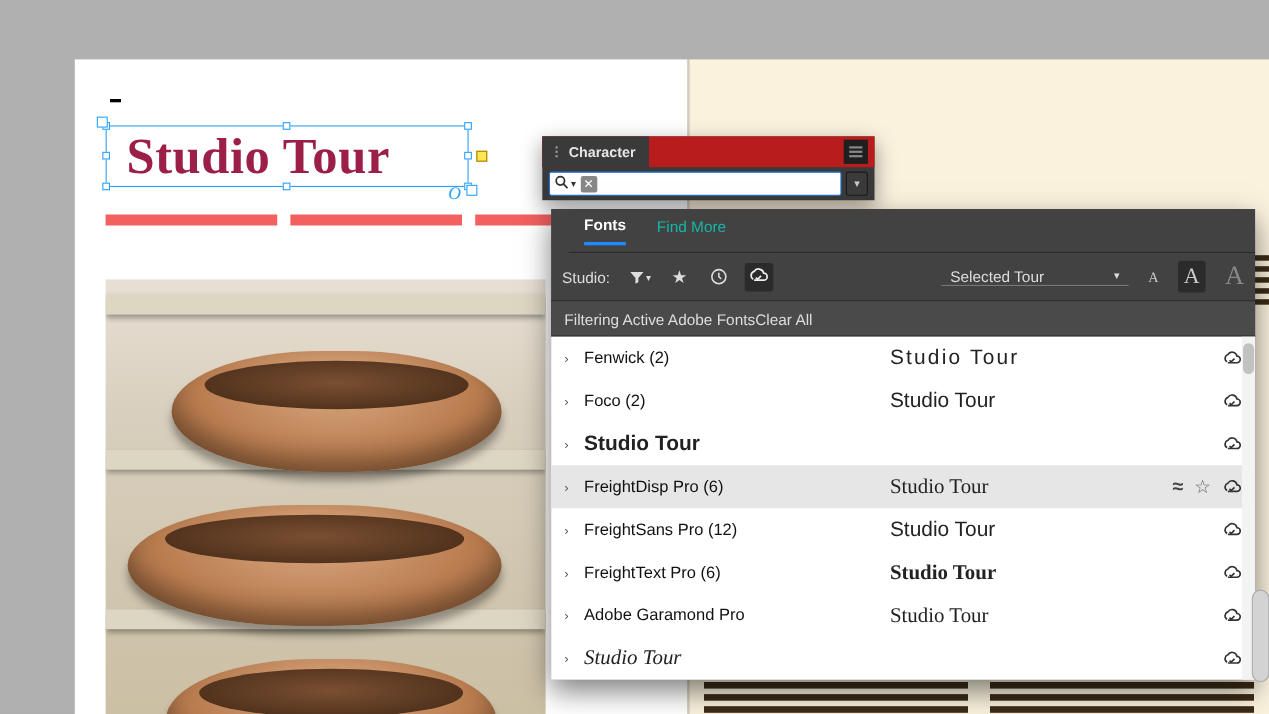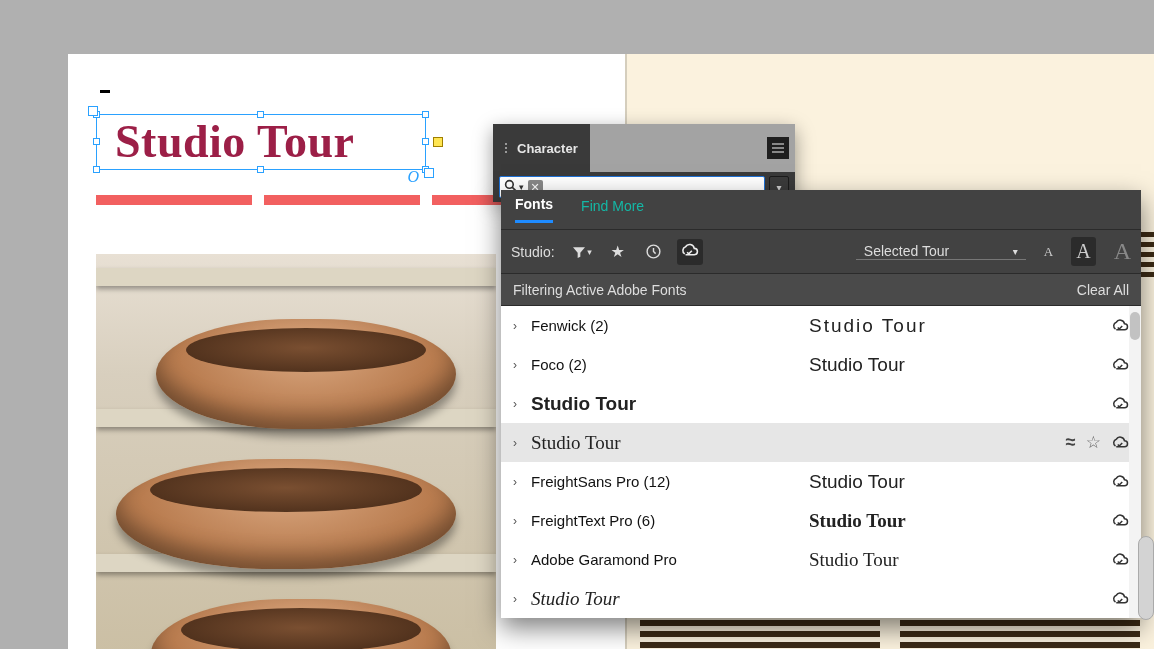--- a/index.html
+++ b/index.html
@@ -110,22 +110,22 @@
     position:absolute;
     left:493px; top:124px;
     width:302px;
     background:#3a3a3a;
     color:#ddd;
     font-size:13px;
     box-shadow:0 6px 18px rgba(0,0,0,0.4);
     z-index:20;
   }
   .panel-header {
-    display:flex; align-items:center; height:48px;
-    background:#a3a3a3;
+    display:flex; align-items:center; height:28px;
+    background:#b91c1c;
     justify-content:center;
   }
   .panel-tab {
     display:flex;align-items:center;gap:6px;
     padding:0 12px; height:100%;
     background:#3a3a3a;
     font-weight:600;
     color:#e6e6e6;
   }
   .grip { display:flex;flex-direction:column;gap:2px;margin-right:4px;}
@@ -149,39 +149,39 @@
   .font-panel{
     position:absolute;
     left:501px; top:190px;
     width:640px;
     background:#424242;
     color:#ddd;
     box-shadow:0 10px 24px rgba(0,0,0,0.5);
     z-index:21;
     font-size:14px;
   }
-  .fp-tabs{display:flex;align-items:center;height:40px;gap:28px;padding:0 14px;border-bottom:1px solid #2b2b2b;}
+  .fp-tabs{display:flex;align-items:center;height:40px;gap:28px;padding:0 14px;border-bottom:1px solid #2b2b2b;margin-left:16px;}
   .fp-tab{color:#14b8a6;padding-bottom:8px;}
   .fp-tab.active{color:#fff;border-bottom:3px solid #1e8bff;font-weight:600;}
   .fp-filters{
     display:flex;align-items:center;height:44px;padding:0 10px;gap:10px;border-bottom:1px solid #2b2b2b;
   }
   .fp-filters .lbl{margin-right:4px;}
   .flt-ico{width:26px;height:26px;display:flex;align-items:center;justify-content:center;color:#ddd;border-radius:3px; font-size:16px;}
   .flt-ico.active{ background:#2b2b2b;}
   .fp-filters .spacer{flex:1;}
   .sel-text{
     display:flex;align-items:center;gap:26px;color:#ddd;padding:0 8px;border-bottom:1px solid #777;min-width:170px;justify-content:space-between;
   }
   .size-a{font-family:Georgia,serif;margin-left:8px;color:#ccc;}
   .size-a.big{font-size:20px;background:#2b2b2b;padding:3px 5px;border-radius:3px;}
   .size-a.bigger{font-size:24px;color:#888;}
   .fp-status{
     display:flex;align-items:center;height:32px;padding:0 12px;
-    background:#4a4a4a;color:#ddd;border-bottom:1px solid #2b2b2b;justify-content:space-between;
+    background:#4a4a4a;color:#ddd;border-bottom:1px solid #2b2b2b;justify-content:flex-start;
   }
   .font-list{
     background:#fff;color:#000;max-height:312px;overflow-y:auto;position:relative;
   }
   .font-row{
     display:flex;align-items:center;height:39px;padding:0 12px;gap:8px;
   }
   .font-row.selected{background:#e6e6e6;}
   .font-row .chev{font-size:12px;color:#555;width:10px;}
   .font-row .name{font-size:15px;color:#111;width:270px;}
@@ -380,20 +380,21 @@
         <span class="sample f-franklin">Studio Tour</span>
         <span class="icons">
           <span class="cloud-ico"><svg viewBox="0 0 24 24" fill="none" stroke="#333" stroke-width="2">
               <path d="M6 16a5 5 0 0 1 1-9 6 6 0 0 1 11 2 4 4 0 0 1 0 8H7"></path>
               <path d="M9 14l2 2 4-4"></path>
             </svg></span>
         </span>
       </div>
       <div class="font-row selected">
         <span class="chev">›</span>
+        <span class="name">FreightDisp Pro (6)</span>
         <span class="sample f-freightdisp">Studio Tour</span>
         <span class="icons">
           <span class="approx-ico">≈</span>
           <span class="star-ico">☆</span>
           <span class="cloud-ico"><svg viewBox="0 0 24 24" fill="none" stroke="#333" stroke-width="2">
               <path d="M6 16a5 5 0 0 1 1-9 6 6 0 0 1 11 2 4 4 0 0 1 0 8H7"></path>
               <path d="M9 14l2 2 4-4"></path>
             </svg></span>
         </span>
       </div>

